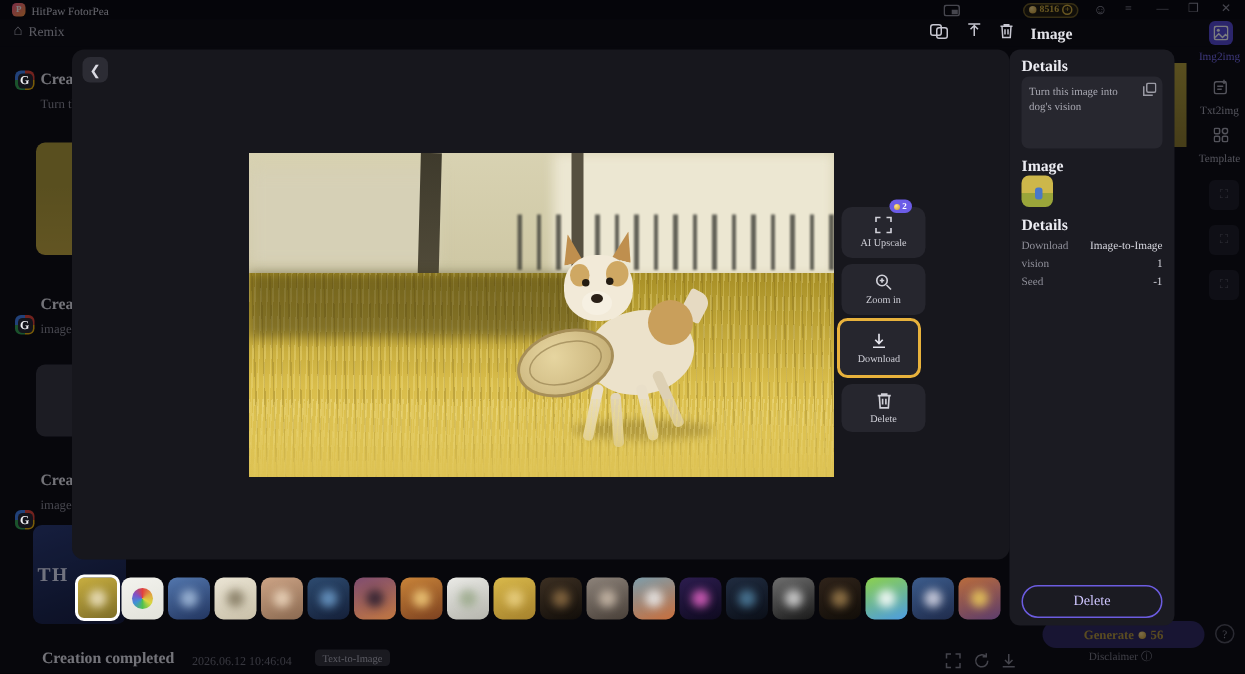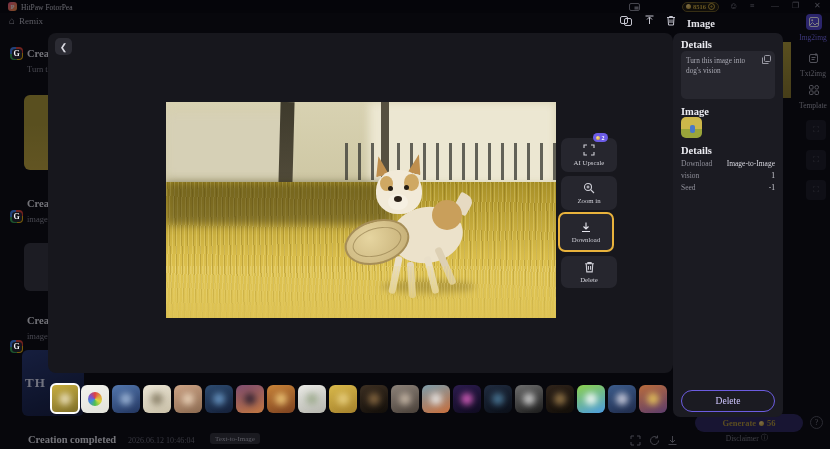--- a/index.html
+++ b/index.html
@@ -43,21 +43,21 @@
   .sbtile{width:16px;height:16px;border-radius:4px;display:flex;align-items:center;justify-content:center;}
   .sbtile.active{background:#564ad8;}
   .sblabel{width:44px;text-align:center;font-size:7.5px;}
   .sbsq{width:20px;height:20px;border-radius:4px;background:#1c1c24;display:flex;align-items:center;justify-content:center;color:#5e5e68;font-size:8px;}
 
   
   .genbtn{left:695px;top:414px;width:108px;height:18px;border-radius:9px;background:#2e2960;
           display:flex;align-items:center;justify-content:center;gap:3px;font-size:8.5px;font-weight:bold;color:#b89a3a;}
   .qcirc{left:810px;top:416px;width:13px;height:13px;border-radius:50%;border:1px solid #55555f;
          display:flex;align-items:center;justify-content:center;font-size:7.5px;color:#8a8a94;}
-  .disclaimer{left:712px;top:433px;width:70px;display:flex;align-items:center;justify-content:center;gap:2px;
+  .disclaimer{left:712px;top:433px;width:70px;display:flex;justify-content:center;gap:2px;
               font-size:7.5px;color:#7f7f88;}
 
   
   .scrim{inset:0;background:rgba(4,4,9,0.52);}
 
   
   .hdrico{color:#c6c6d0;}
   .panel-title{left:687px;top:18px;font-size:10.5px;font-weight:bold;color:#e2e2e8;}
 
   .mainpanel{left:48px;top:33px;width:625px;height:340px;background:#17171d;border-radius:8px;}

